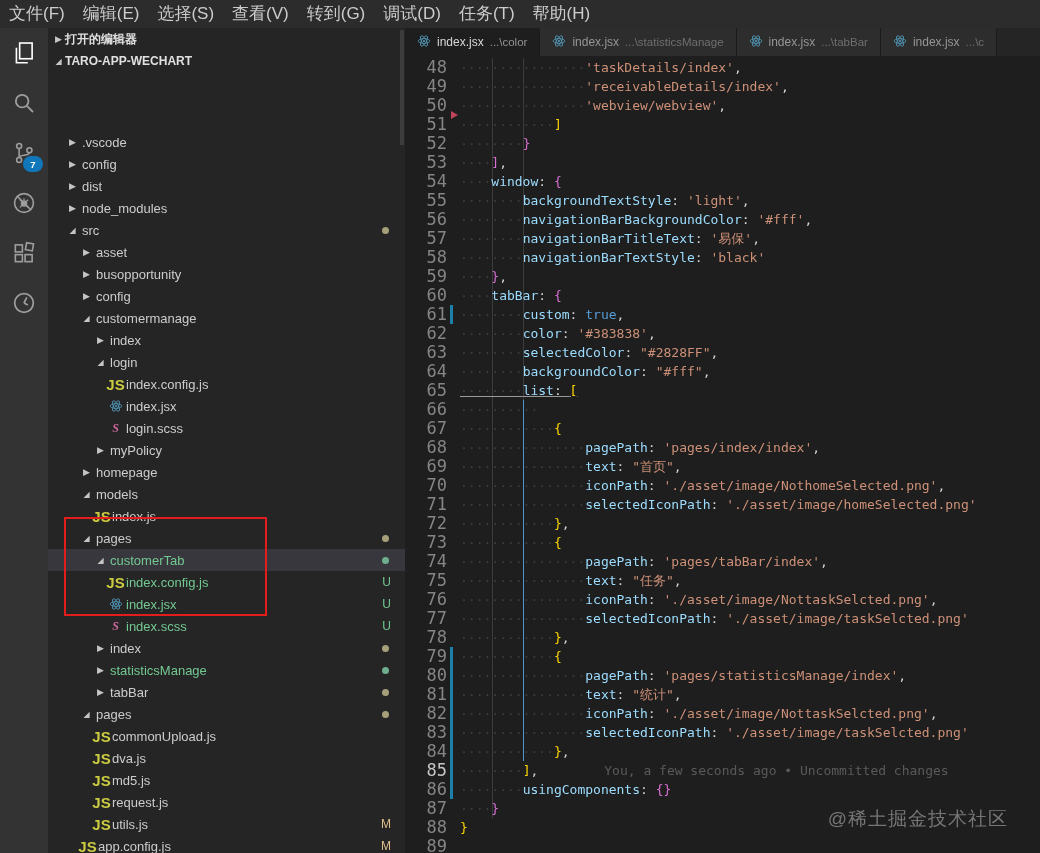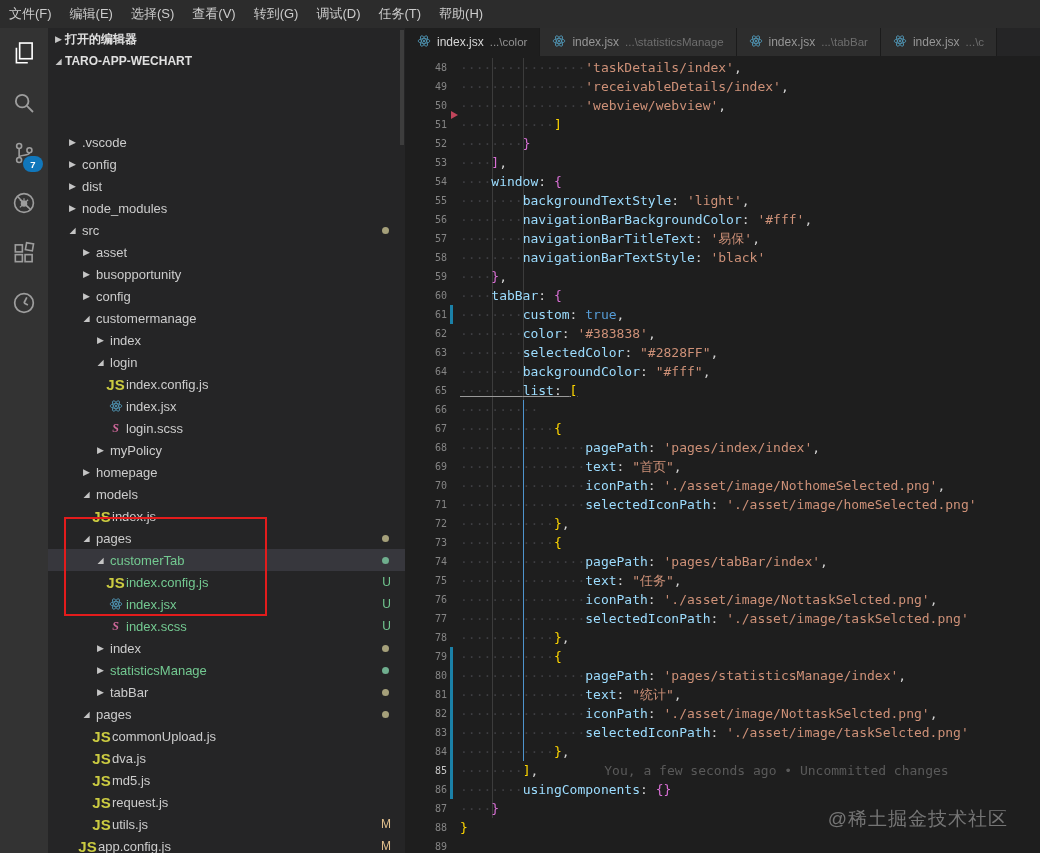--- a/index.html
+++ b/index.html
@@ -2,21 +2,21 @@
 <html><head>
 <meta charset="utf-8">
 <style>
   html,body{margin:0;padding:0}
   body{width:1040px;height:853px;overflow:hidden;background:#1e1e1e;
        font-family:"Liberation Sans","DejaVu Sans",sans-serif;position:relative;
        -webkit-font-smoothing:antialiased}
 
   
   .menubar{position:absolute;top:0;left:0;right:0;height:28px;background:#2c2c2c;
-           display:flex;align-items:center;color:#cccccc;font-size:13px;z-index:6}
+           display:flex;align-items:center;color:#cccccc;font-size:17px;z-index:6}
   .menu-item{padding:0 9px;line-height:28px;cursor:default}
 
   
   .activitybar{position:absolute;top:28px;left:0;width:48px;bottom:0;background:#333333;z-index:5}
   .act-item{height:50px;display:flex;align-items:center;justify-content:center;position:relative}
   .act-badge{position:absolute;right:5px;bottom:6px;min-width:16px;height:16px;border-radius:9px;
              background:#1177bb;color:#ffffff;font-size:9.5px;display:flex;align-items:center;
              justify-content:center;padding:0 2px;font-weight:bold}
 
   
@@ -49,21 +49,21 @@
   .tabbar{height:28px;background:#252526;display:flex;overflow:hidden}
   .tab{display:flex;align-items:center;gap:6px;padding:0 12px;font-size:12px;background:#2d2d2d;
        border-right:1px solid #1b1b1b;color:#969696;flex:none}
   .tab.active{background:#1e1e1e;color:#d7d7d7}
   .tab .desc{font-size:11.5px;opacity:.62}
   .tab svg{flex:none}
 
   .code{position:absolute;top:30px;left:0;right:0;font-family:"DejaVu Sans Mono","Liberation Mono",monospace;
         font-size:13px;line-height:19px;white-space:pre;z-index:2}
   .cl{height:19px;display:flex;align-items:center}
-  .ln{width:42px;text-align:right;color:#858585;flex:none;font-size:10px}
+  .ln{width:42px;text-align:right;color:#858585;flex:none;font-size:17px}
   .ln.cur{color:#c6c6c6}
   .mb{width:3px;height:19px;margin-left:3px;flex:none}
   .mb.on{background:#1b81a8}
   .ct{padding-left:7px}
   .ct.ul span{text-decoration:underline;text-decoration-color:#9a9a9a}
   .ws{color:#3e3e42}
   .tk-key{color:#9cdcfe}.tk-str{color:#ce9178}.tk-kw{color:#569cd6}
   .tk-pun{color:#d4d4d4}.tk-b1{color:#ffd700}.tk-b2{color:#da70d6}
   .blame{color:#5a5a5a;margin-left:66px}
 

